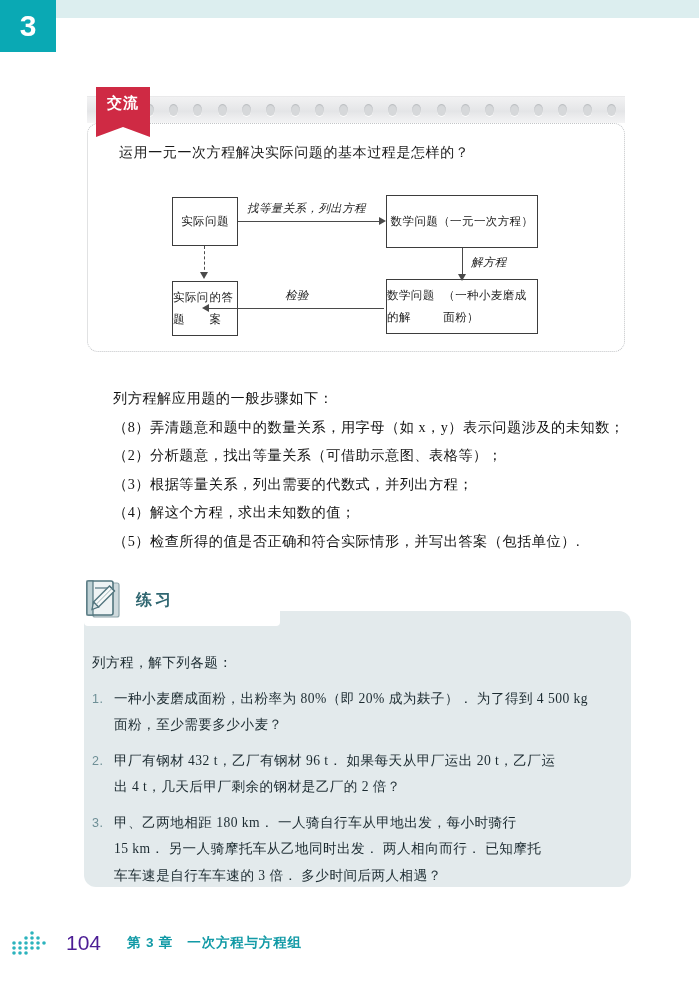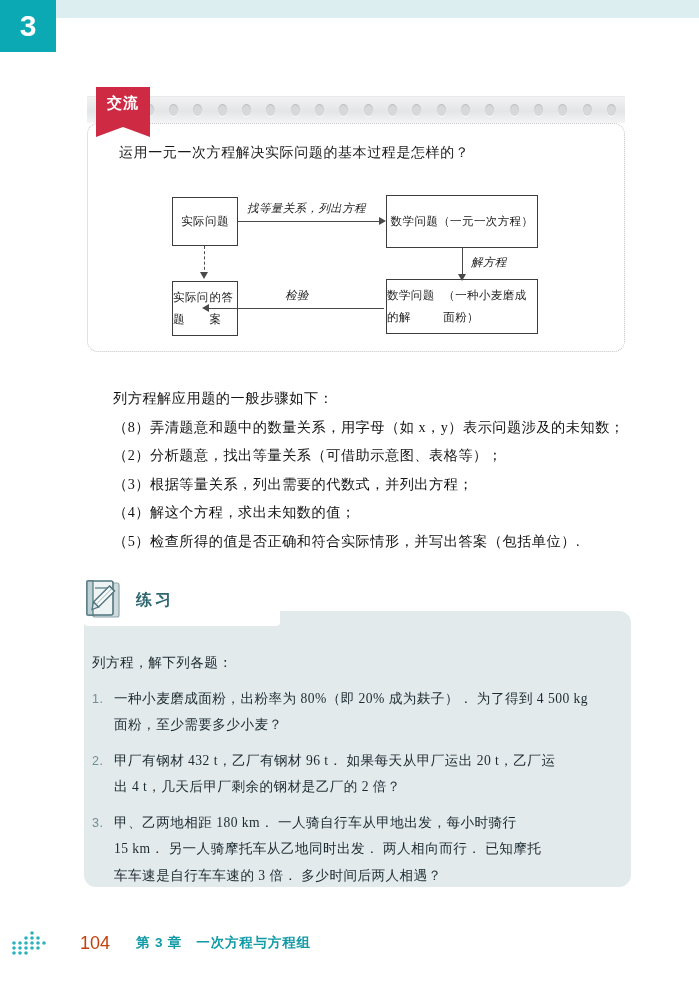--- a/index.html
+++ b/index.html
@@ -268,23 +268,23 @@
     display: flex;
     align-items: center;
   }
   .dotgrid {
     width: 54px; height: 26px;
     margin-left: 6px;
     flex: 0 0 auto;
   }
   .page-no {
     font-family: "Liberation Sans", sans-serif;
-    font-size: 18px;
-    color: #c2410c;
-    margin-left: 20px;
+    font-size: 21px;
+    color: #4c1d95;
+    margin-left: 6px;
   }
   .foot-title {
     font-family: "Liberation Sans", sans-serif;
     font-size: 13.5px;
     font-weight: bold;
     letter-spacing: 0.8px;
     color: #129aa6;
     margin-left: 26px;
   }
 </style>

